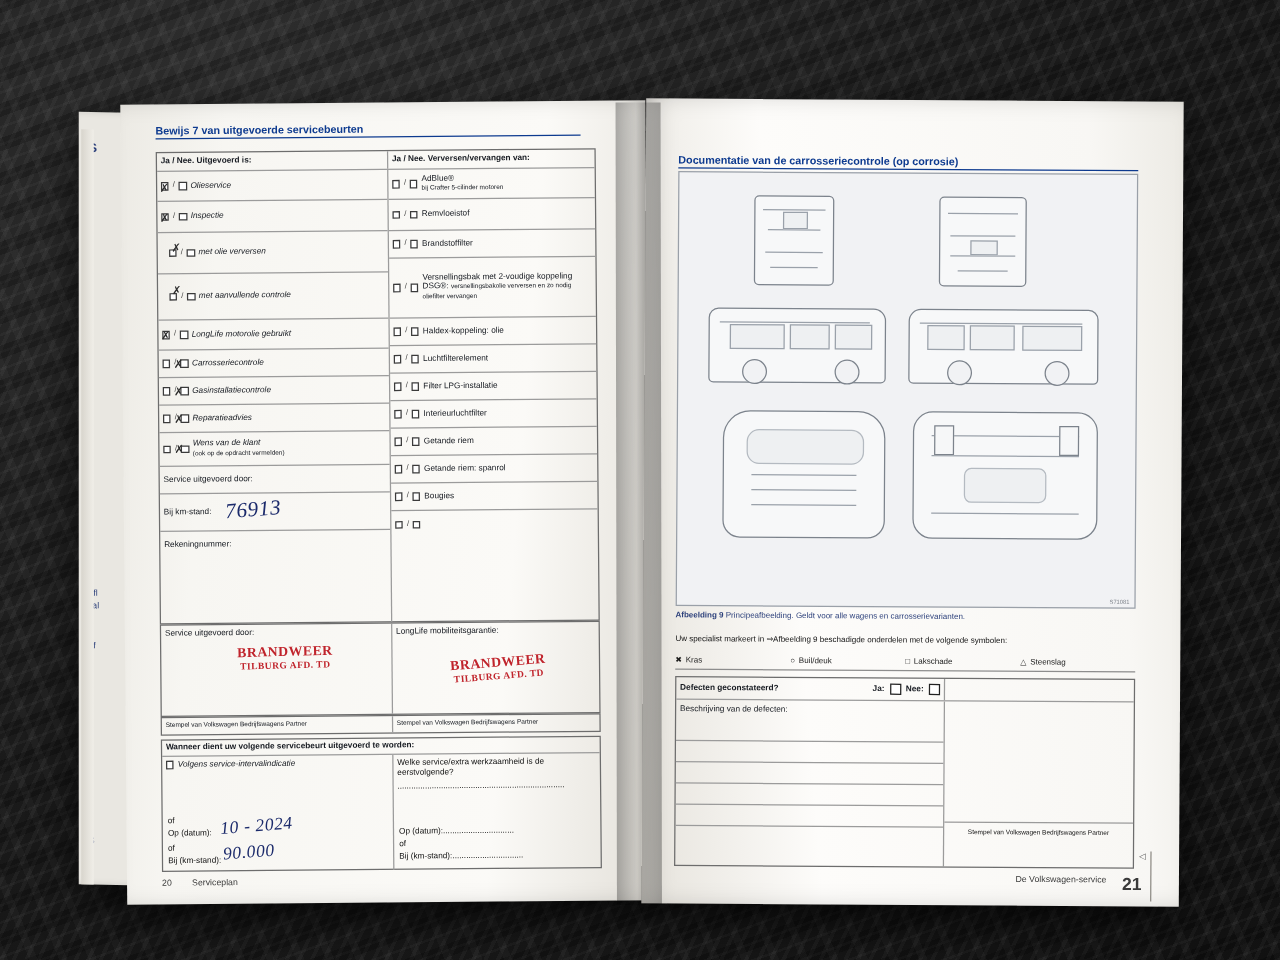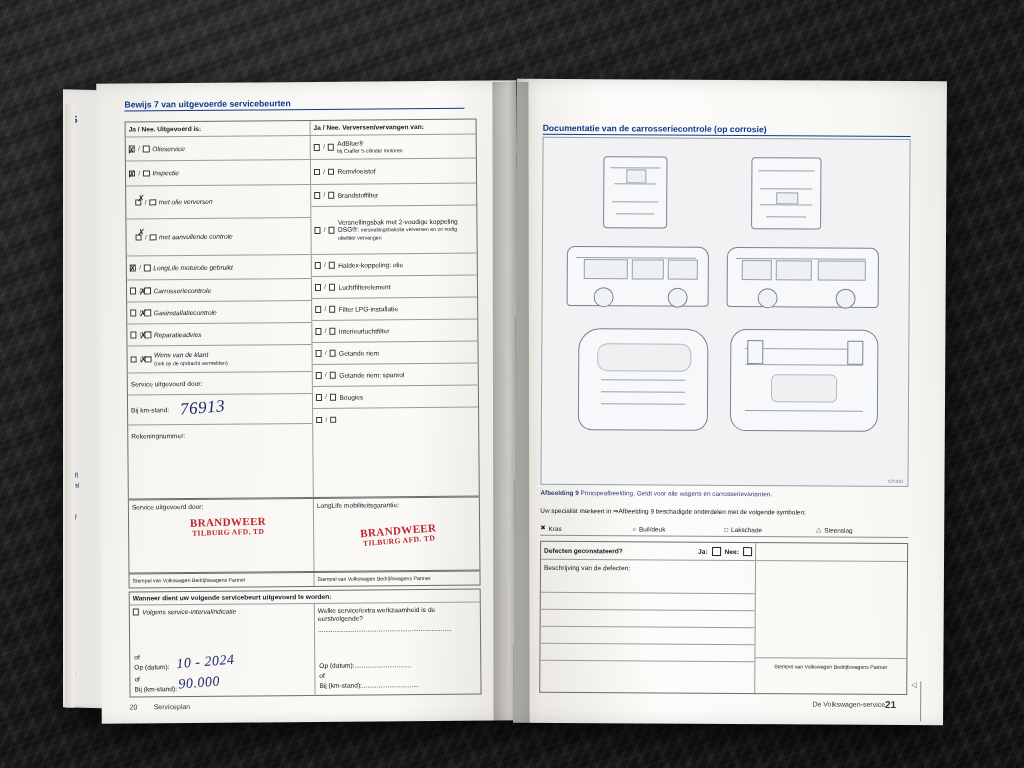--- a/index.html
+++ b/index.html
@@ -506,20 +506,20 @@
             </div>
             <div style="width:152px;box-sizing:border-box;position:relative;">
               <div style="position:absolute;left:0;right:0;top:96px;border-top:1px solid #9b9b9b;"></div>
               <div class="tiny" style="position:absolute;left:6px;right:6px;top:102px;text-align:center;line-height:1.25;">Stempel van Volkswagen Bedrijfswagens Partner</div>
             </div>
           </div>
         </div>
         <div style="position:absolute;left:398px;top:600px;font-size:7px;color:#555;">◁</div>
 
         <div class="footer" style="right:58px;top:620px;">De Volkswagen-service</div>
-        <div class="footer" style="right:47px;top:618px;font-weight:bold;font-size:10px;">21</div>
+        <div class="footer" style="right:30px;top:618px;font-weight:bold;font-size:14px;">21</div>
         <div style="position:absolute;right:22px;top:600px;width:1px;height:40px;background:#8e8b85;"></div>
       </div>
     </div>
 
     <div class="gutter"></div>
   </div>
 </div>
 
 </body></html>

